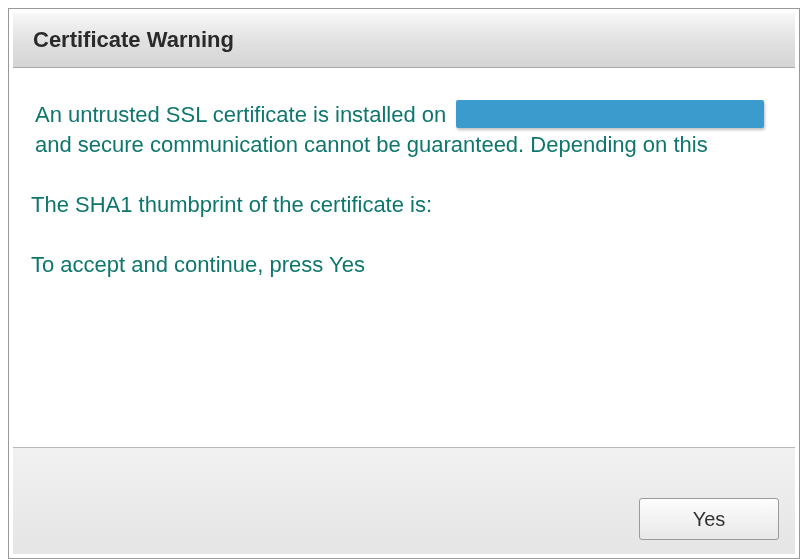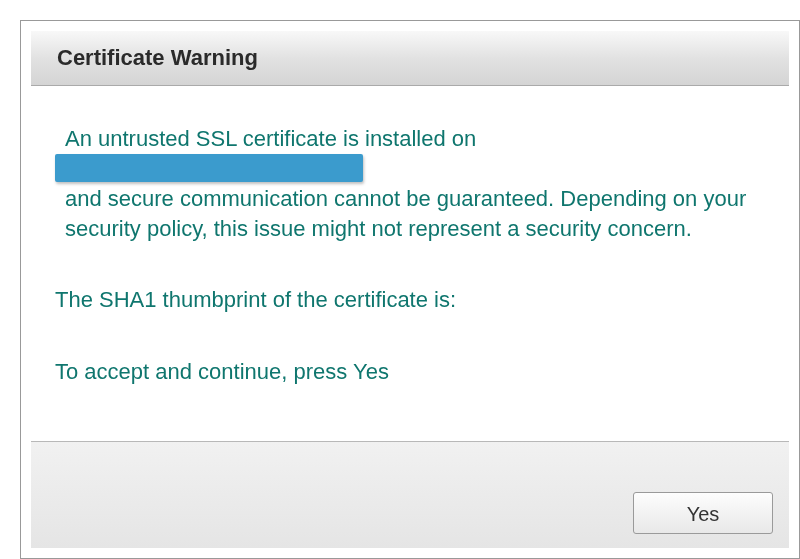--- a/index.html
+++ b/index.html
@@ -1,17 +1,17 @@
 <!DOCTYPE html>
 <html><head>
   <meta charset="utf-8">
   <style>
     * {
       margin: 0;
-      padding: 10px;
+      padding: 4px;
       box-sizing: border-box;
     }
     body {
       font-family: Arial, Helvetica, sans-serif;
       width: 800px;
       height: 559px;
       overflow: hidden;
       background: #ffffff;
     }
     .dialog {
@@ -88,22 +88,21 @@
 <div class="dialog">
 
   <div class="titlebar">
     <span class="titlebar-text">Certificate Warning</span>
   </div>
 
   <div class="content">
 
     <div class="para padded-block">
       <span>An untrusted SSL certificate is installed on </span><span class="redact redact-host"></span><br>
-      <span>and secure communication cannot be guaranteed. Depending on your</span><br>
-      <span>security policy, this issue might not represent a security concern.</span>
+      <span>and secure communication cannot be guaranteed. Depending on this</span><br>
     </div>
 
     <div class="para">The SHA1 thumbprint of the certificate is:</div>
 
 
     <div class="para">To accept and continue, press Yes</div>
 
   </div>
 
   <div class="button-bar">

